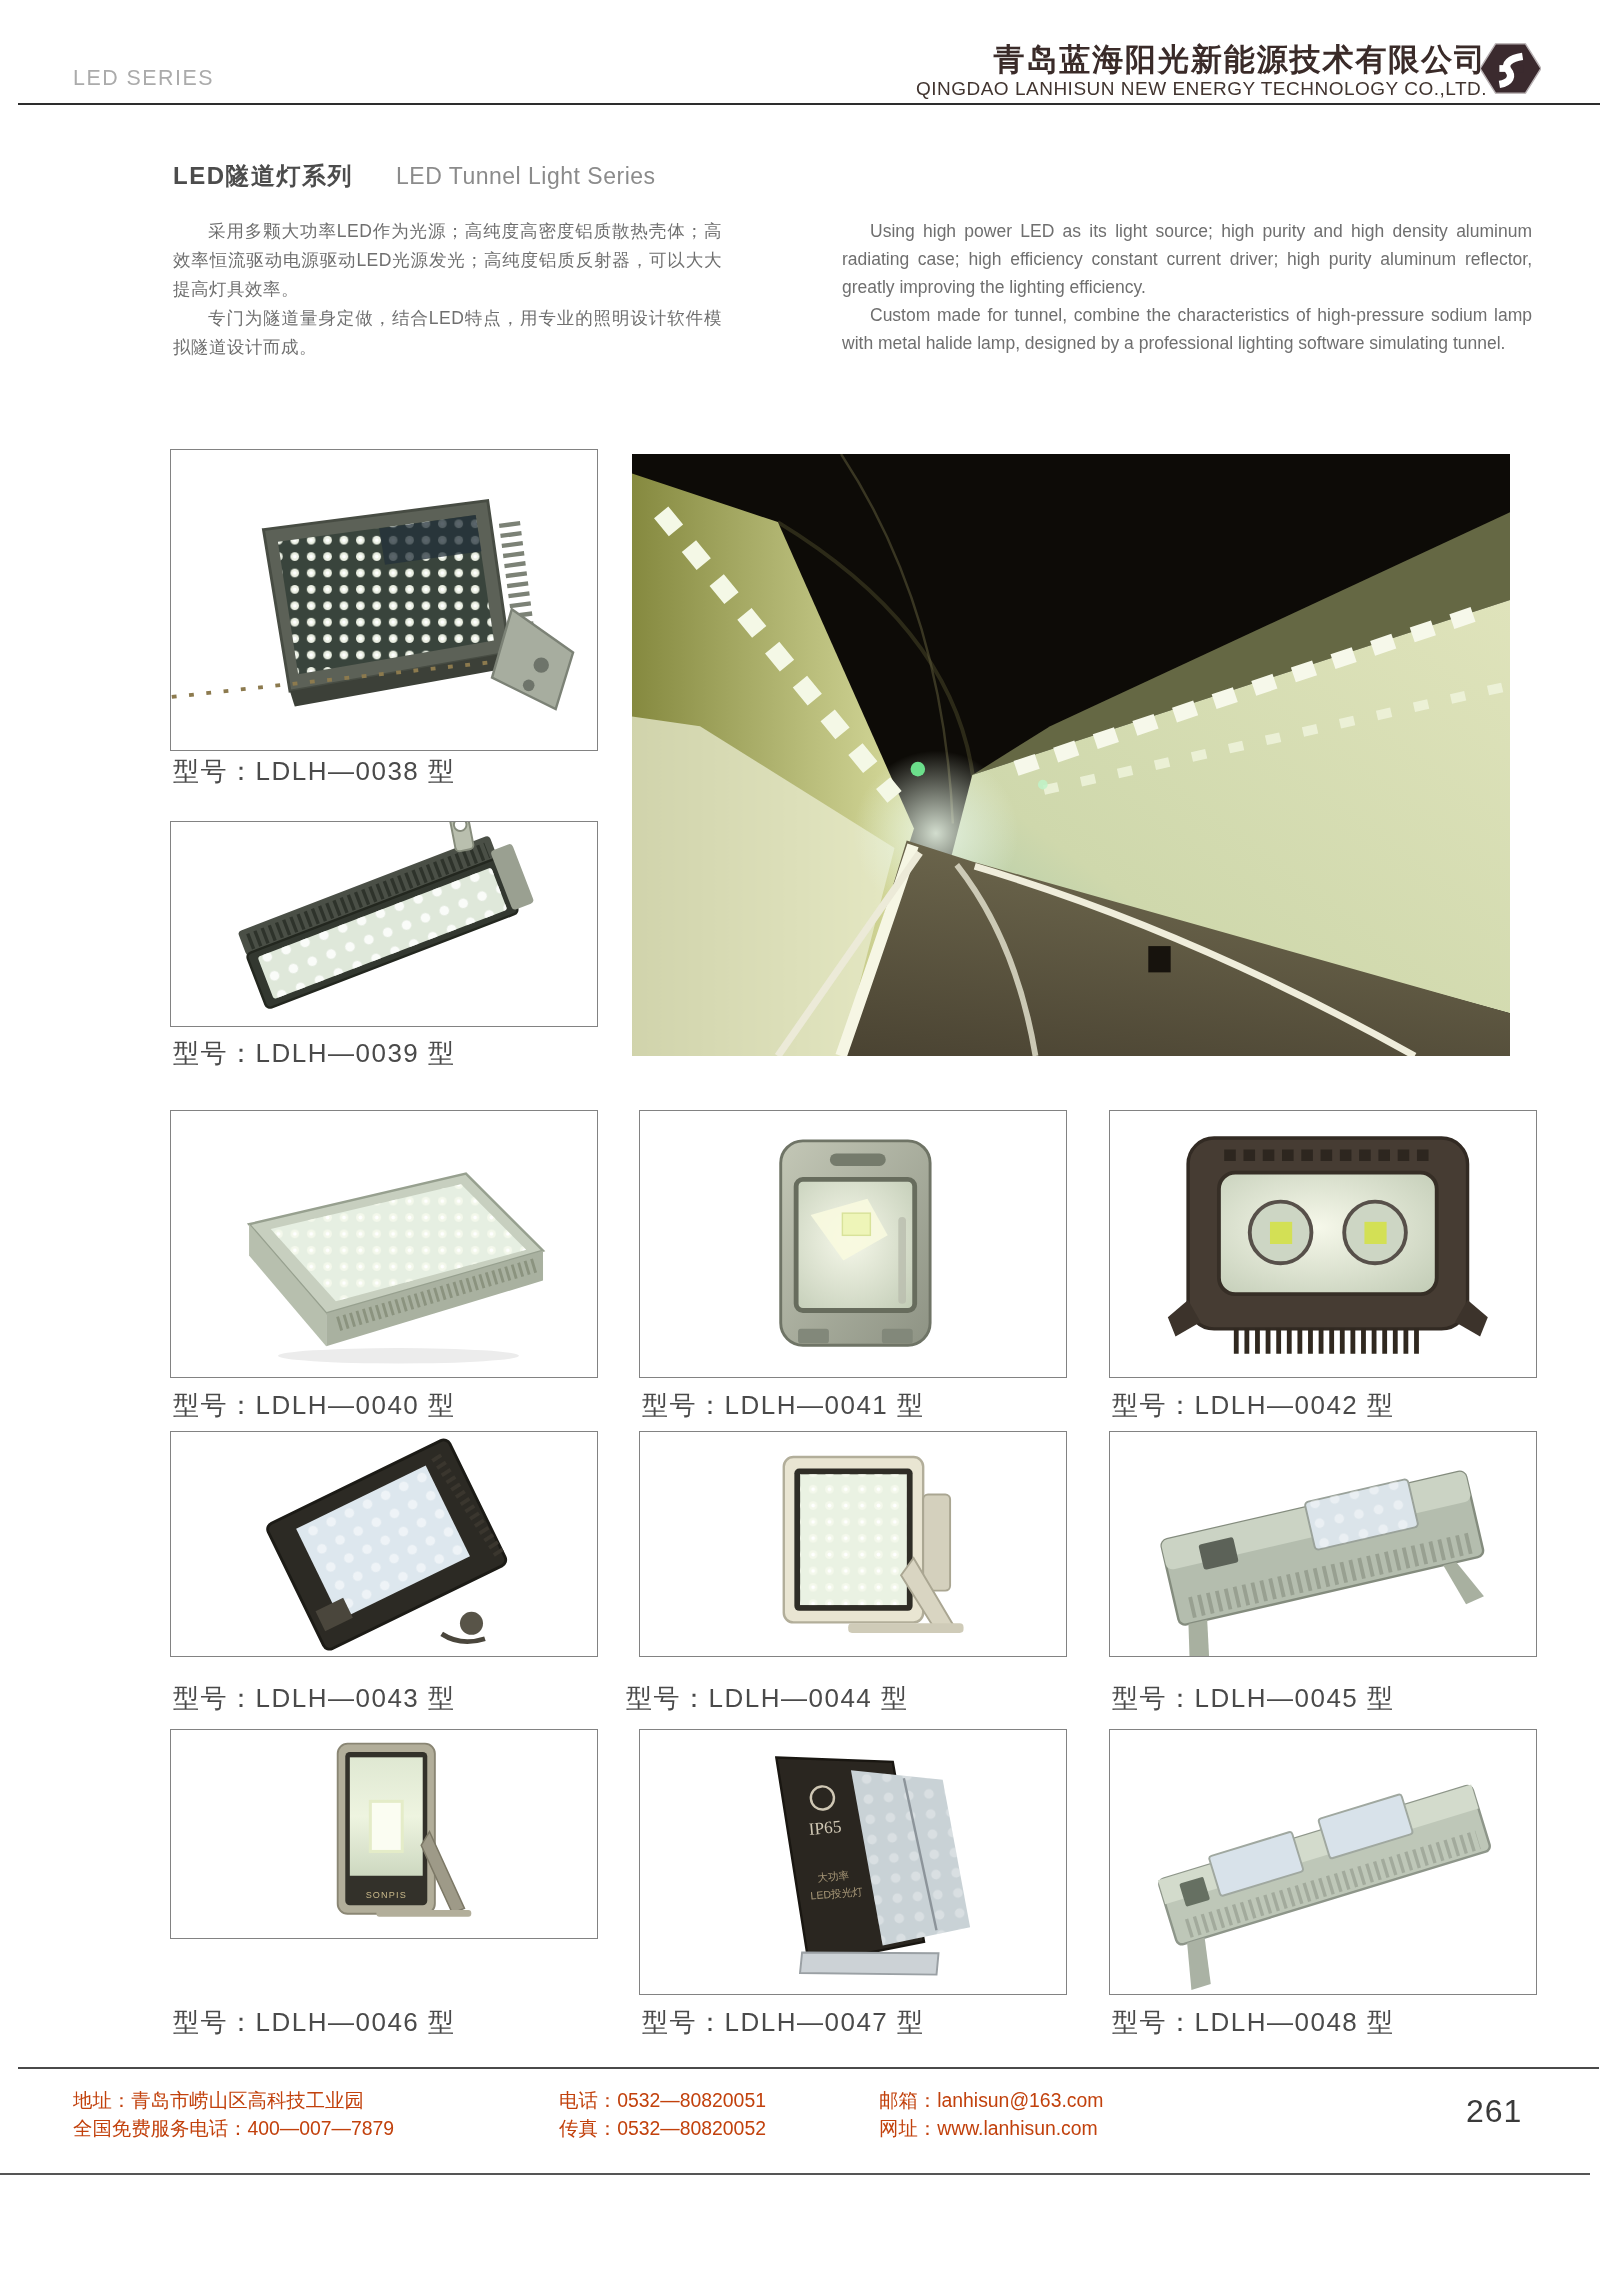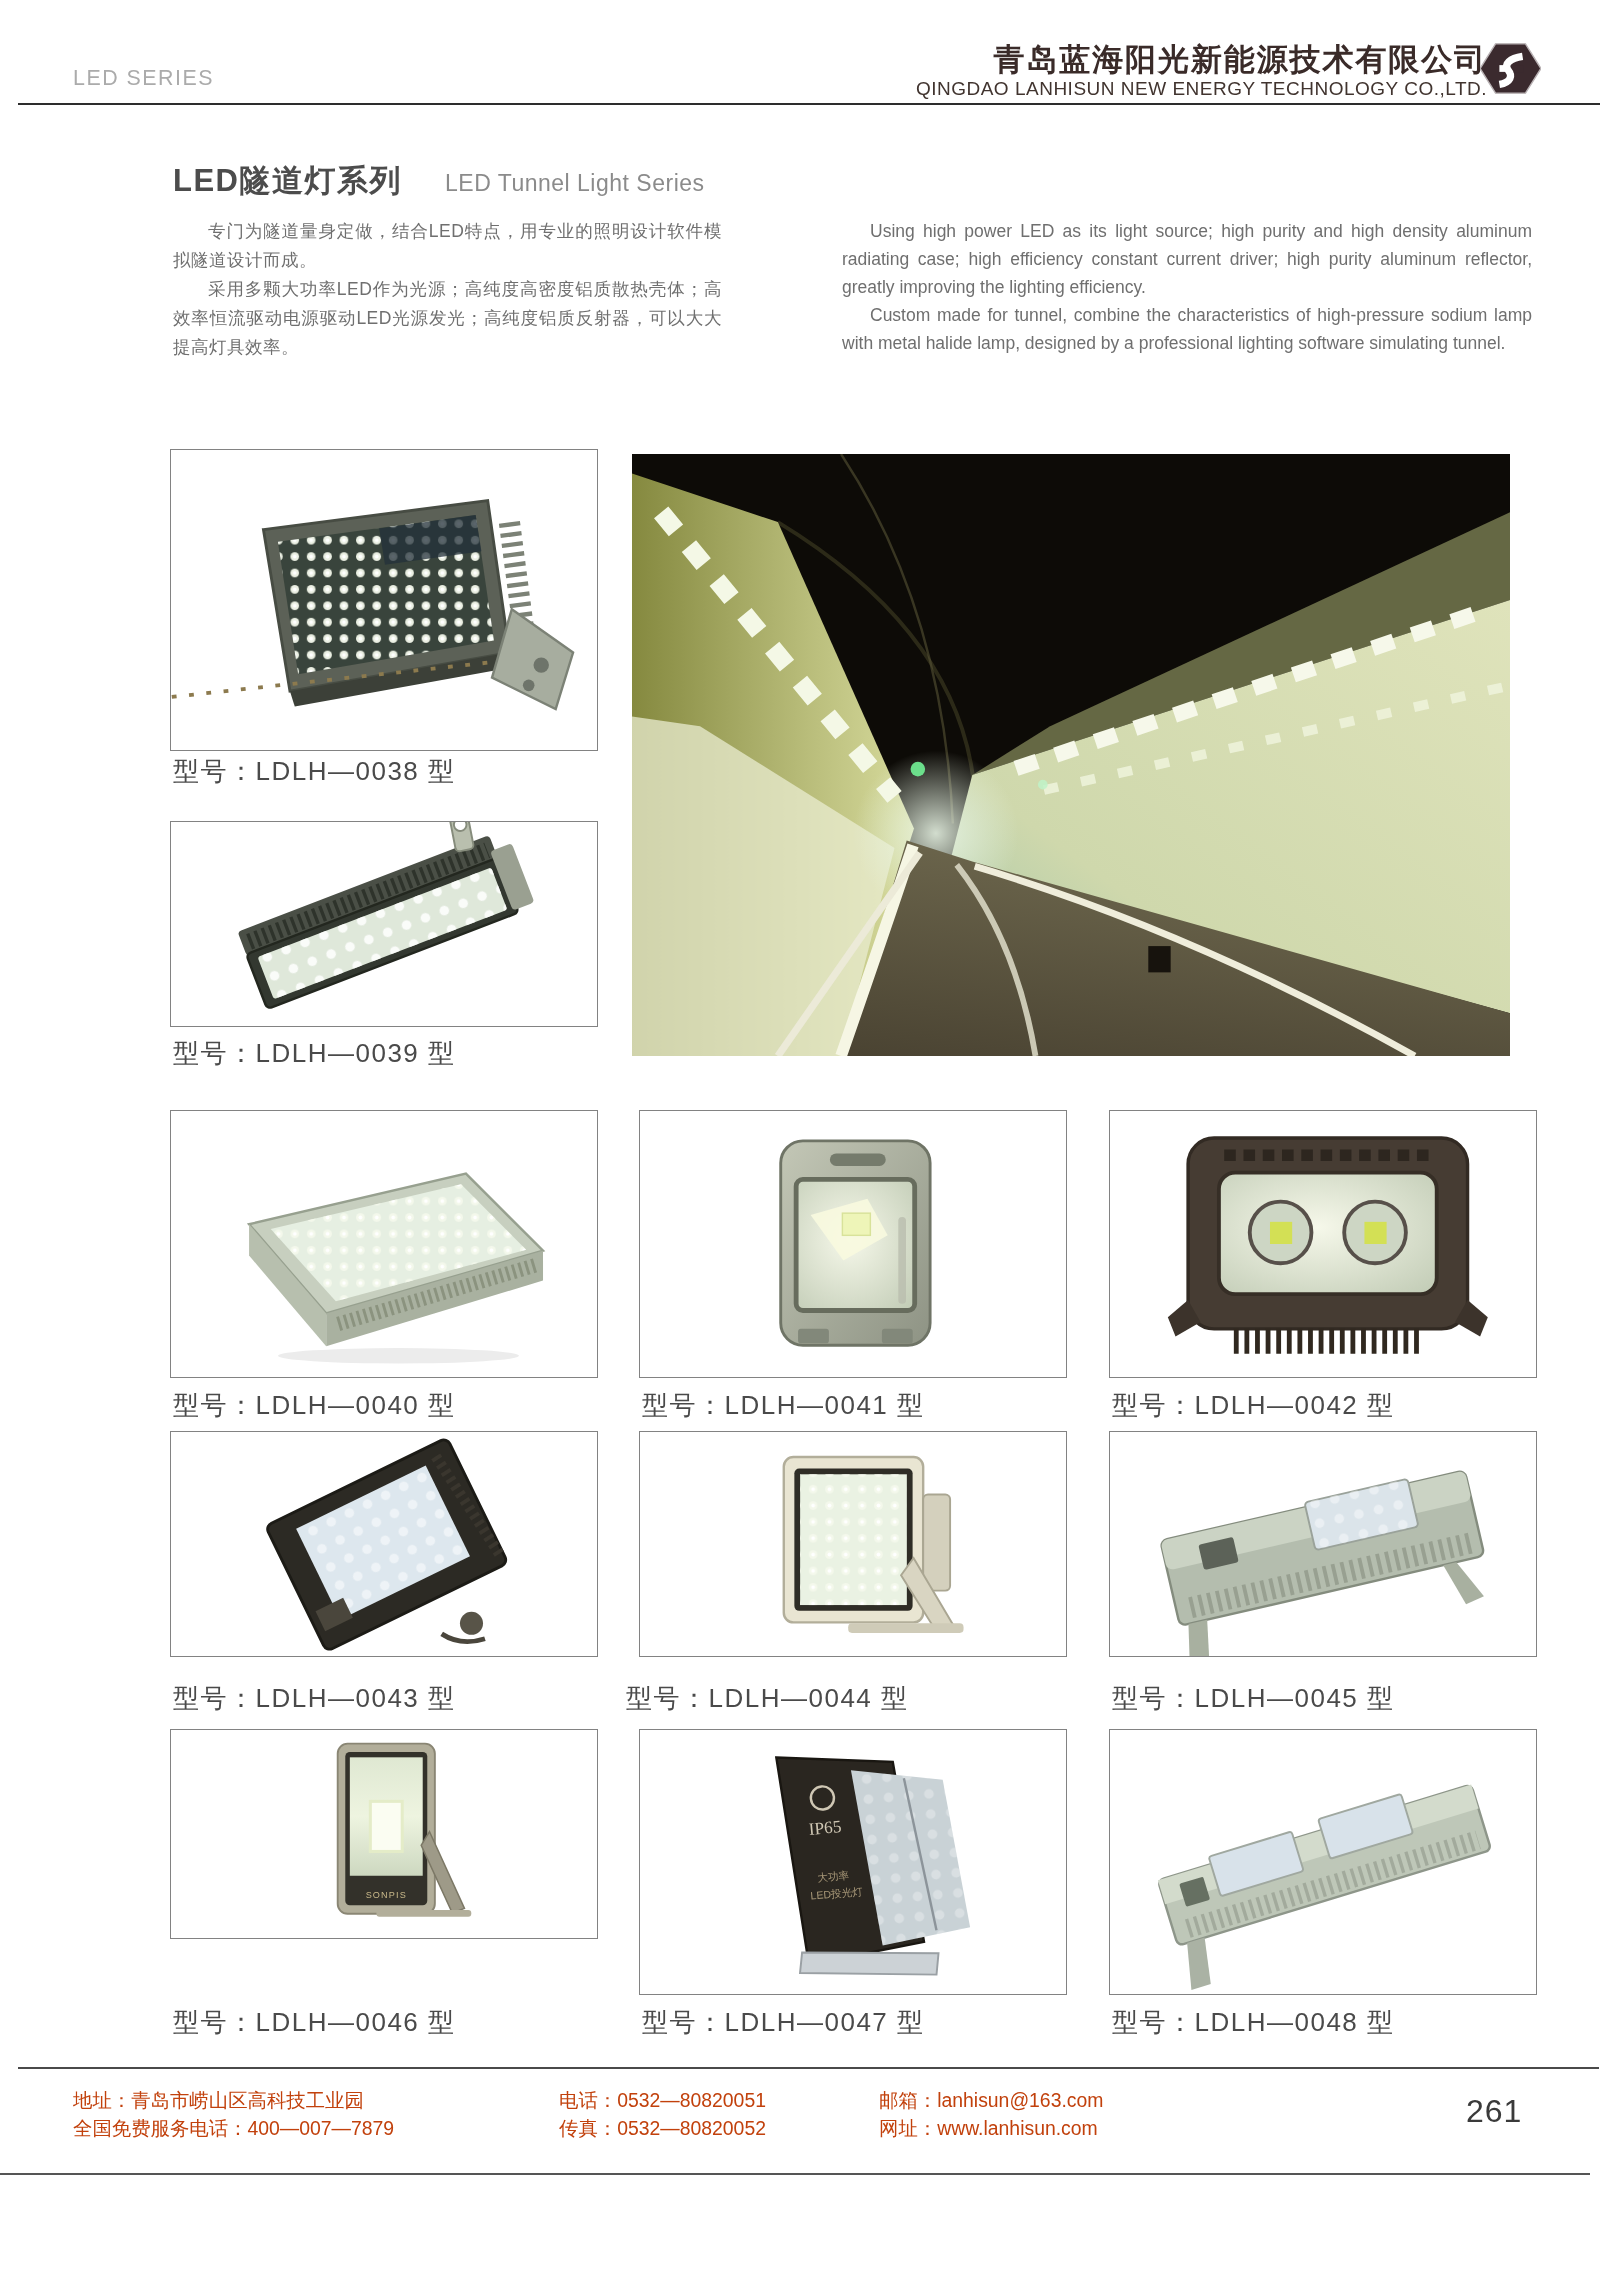--- a/index.html
+++ b/index.html
@@ -8,21 +8,21 @@
   
   .series-label{left:73px;top:66px;font-size:21.4px;letter-spacing:1.5px;color:#ababab;}
   .company-block{right:130px;top:41px;text-align:right;}
   .company-cn{font-size:31px;font-weight:bold;color:#3a2b29;letter-spacing:1.9px;line-height:38px;}
   .company-en{font-size:19px;color:#41342f;letter-spacing:0.5px;line-height:19.4px;}
   .logo{left:1480px;top:40px;}
   .rule{background:#2d2d2d;height:2.4px;}
   .rule-header{left:17.5px;top:103px;width:1582px;}
   
   .title-row{left:173px;top:160px;display:flex;align-items:baseline;}
-  .title-cn{font-size:31px;font-weight:bold;color:#4c4c4c;letter-spacing:1.5px;}
+  .title-cn{font-size:24px;font-weight:bold;color:#4c4c4c;letter-spacing:1.5px;}
   .title-en{font-size:23px;color:#8b8b8b;margin-left:43px;letter-spacing:0.5px;}
   
   .intro{font-size:17.5px;line-height:29px;color:#6f6f6f;text-align:justify;}
   .intro p{margin:0;text-indent:2em;}
   .intro-cn{left:173px;top:217px;width:549px;letter-spacing:0.5px;}
   .intro-en{left:842px;top:217px;width:690px;line-height:28px;}
   .intro-en p{text-indent:1.6em;}
   
   .pbox{width:428px;border:1.5px solid #828282;background:#fff;box-sizing:border-box;overflow:hidden;}
   .pbox svg{display:block;width:100%;height:100%;}
@@ -77,22 +77,22 @@
   </svg>
 </div>
 <div class="abs rule rule-header"></div>
 
 <div class="abs title-row">
   <span class="title-cn">LED隧道灯系列</span>
   <span class="title-en">LED Tunnel Light Series</span>
 </div>
 
 <div class="abs intro intro-cn">
+  <p>采用多颗大功率LED作为光源；高纯度高密度铝质散热壳体；高效率恒流驱动电源驱动LED光源发光；高纯度铝质反射器，可以大大提高灯具效率。</p>
   <p>专门为隧道量身定做，结合LED特点，用专业的照明设计软件模拟隧道设计而成。</p>
-  <p>采用多颗大功率LED作为光源；高纯度高密度铝质散热壳体；高效率恒流驱动电源驱动LED光源发光；高纯度铝质反射器，可以大大提高灯具效率。</p>
 </div>
 <div class="abs intro intro-en">
   <p>Using high power LED as its light source; high purity and high density aluminum radiating case; high efficiency constant current driver; high purity aluminum reflector, greatly improving the lighting efficiency.</p>
   <p>Custom made for tunnel, combine the characteristics of high-pressure sodium lamp with metal halide lamp, designed by a professional lighting software simulating tunnel.</p>
 </div>
 
 <div class="abs tunnel">
   <svg viewBox="0 0 1806 1238" preserveAspectRatio="none">
     <defs>
       <linearGradient id="tleft" x1="0" y1="0" x2="1" y2="0">

